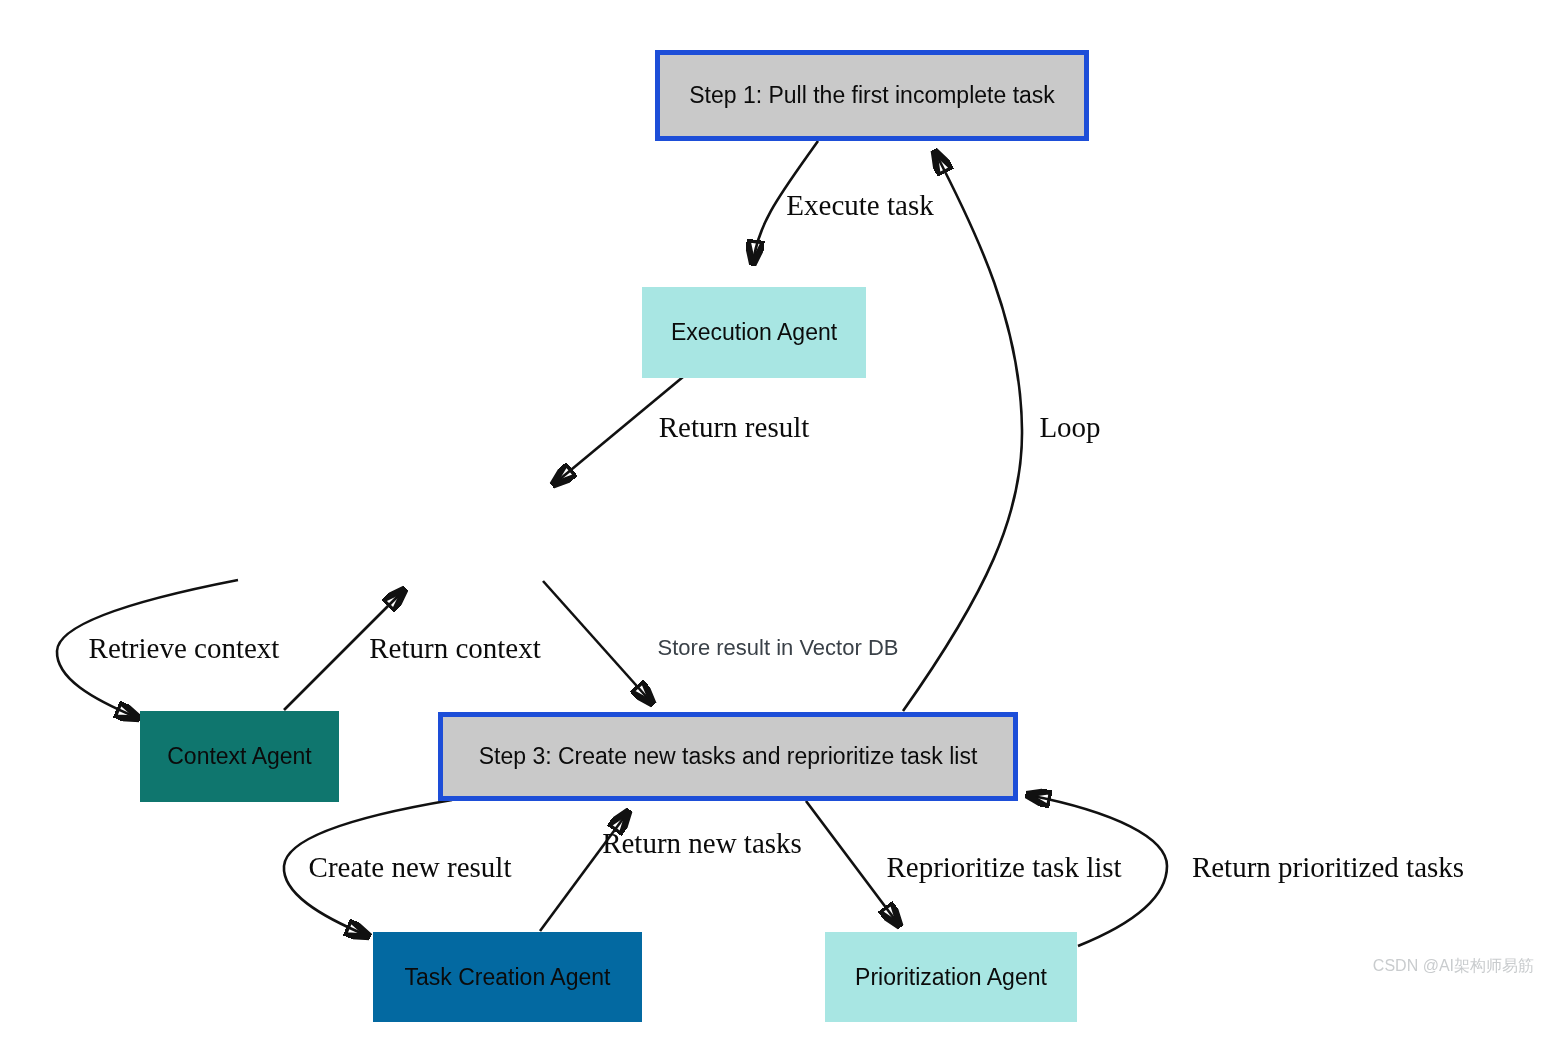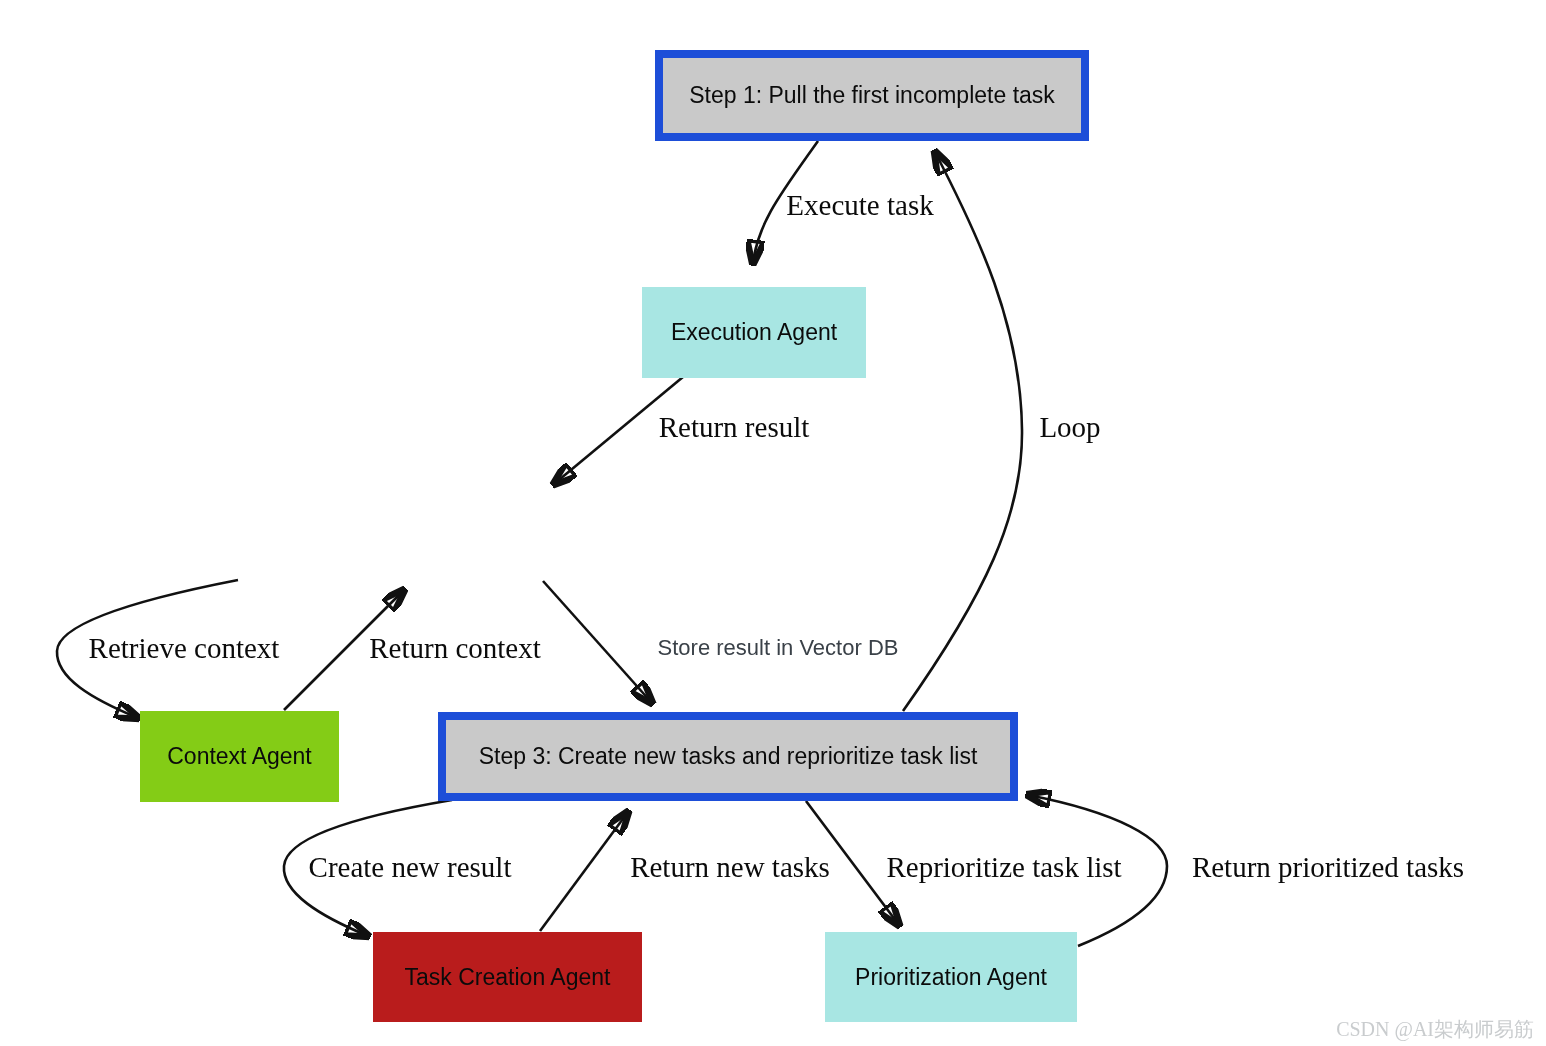--- a/index.html
+++ b/index.html
@@ -3,21 +3,21 @@
 <meta charset="utf-8">
 <style>
   html,body{margin:0;padding:0;background:#ffffff;}
   #canvas{position:relative;width:1546px;height:1046px;background:#ffffff;overflow:hidden;
           font-family:"Liberation Sans",sans-serif;}
   svg.edges{position:absolute;left:0;top:0;width:1546px;height:1046px;}
   svg.edges path{fill:none;stroke:#111111;stroke-width:2.6px;}
 
   .node{position:absolute;display:flex;align-items:center;justify-content:center;
         box-sizing:border-box;text-align:center;color:#0b0b0b;font-size:23px;line-height:1.15;}
-  .node.step{border:8px solid #1d4ed8;background:#c9c9c9;}
+  .node.step{border:5px solid #1d4ed8;background:#c9c9c9;}
   .node.agent{background:#a8e6e3;border:none;}
 
   .node.step1{left:655px;top:50px;width:434px;height:91px;}
   .node.exec {left:642px;top:259px;width:224px;height:91px;margin-top:28px;}
   .node.step2{left:232px;top:492px;width:511px;height:89px;background:#c5c8c7;}
   .node.step2::before{content:"";position:absolute;inset:5px;background:#d4d7d5;}
   .node.step2 .lbl{position:relative;z-index:1;font-weight:bold;font-size:21px;color:#3a4148;}
   .node.ctx  {left:140px;top:711px;width:199px;height:91px;}
   .node.step3{left:438px;top:712px;width:580px;height:89px;}
   .node.task {left:373px;top:932px;width:269px;height:90px;}
@@ -26,26 +26,26 @@
   .edge-label{position:absolute;transform:translate(-50%,-50%);white-space:nowrap;
               font-family:"Liberation Serif",serif;font-size:29px;color:#0b0b0b;}
   .edge-label.el-execute {left:860px; top:205px;}
   .edge-label.el-loop    {left:1070px;top:427px;}
   .edge-label.el-result  {left:734px; top:427px;}
   .edge-label.el-retrieve{left:184px; top:648px;}
   .edge-label.el-retctx  {left:455px; top:648px;}
   .edge-label.el-store   {left:778px; top:648px;font-family:"Liberation Sans",sans-serif;
                           font-weight:normal;font-size:22px;color:#3a4148;}
   .edge-label.el-create  {left:410px; top:867px;}
-  .edge-label.el-retnew  {left:702px; top:867px;margin-left:28px;}
+  .edge-label.el-retnew  {left:702px; top:843px;}
   .edge-label.el-reprio  {left:1004px;top:867px;}
   .edge-label.el-retprio {left:1328px;top:867px;}
 
-  .watermark{position:absolute;right:12px;top:1016px;font-size:20px;color:#c9ccce;
-             font-family:Liberation Serif, serif;}
+  .watermark{position:absolute;right:12px;top:956px;font-size:16px;color:#c9ccce;
+             font-family:Liberation Sans, sans-serif;}
 </style>
 </head>
 <body>
 
 <div id="canvas">
 
   <svg class="edges" viewBox="0 0 1546 1046">
     <defs>
       <marker id="arrow" viewBox="0 0 10 7" refX="9" refY="3.5" markerWidth="26" markerHeight="18" markerUnits="userSpaceOnUse" orient="auto">
         <path d="M0,0 L10,3.5 L0,7 z" fill="#111111" stroke="none"></path>
@@ -65,29 +65,29 @@
 
   <div class="node step step1" style="background: rgb(201, 201, 201);">
     <span class="lbl">Step 1: Pull the first incomplete task</span>
   </div>
 
   <div class="node agent exec" style="background: rgb(168, 230, 227);">
     <span class="lbl">Execution Agent</span>
   </div>
 
 
-  <div class="node agent ctx" style="background: #84cc16;">
+  <div class="node agent ctx" style="background: #0f766e;">
     <span class="lbl">Context Agent</span>
   </div>
 
   <div class="node step step3" style="background: rgb(201, 201, 201);">
     <span class="lbl">Step 3: Create new tasks and reprioritize task list</span>
   </div>
 
-  <div class="node agent task" style="background: #b91c1c;">
+  <div class="node agent task" style="background: #0369a1;">
     <span class="lbl">Task Creation Agent</span>
   </div>
 
   <div class="node agent prio" style="background: rgb(168, 230, 227); text-align: center;">
     <span class="lbl">Prioritization Agent</span>
   </div>
 
   <div class="edge-label el-execute">Execute task</div>
   <div class="edge-label el-result">Return result</div>
   <div class="edge-label el-loop">Loop</div>

